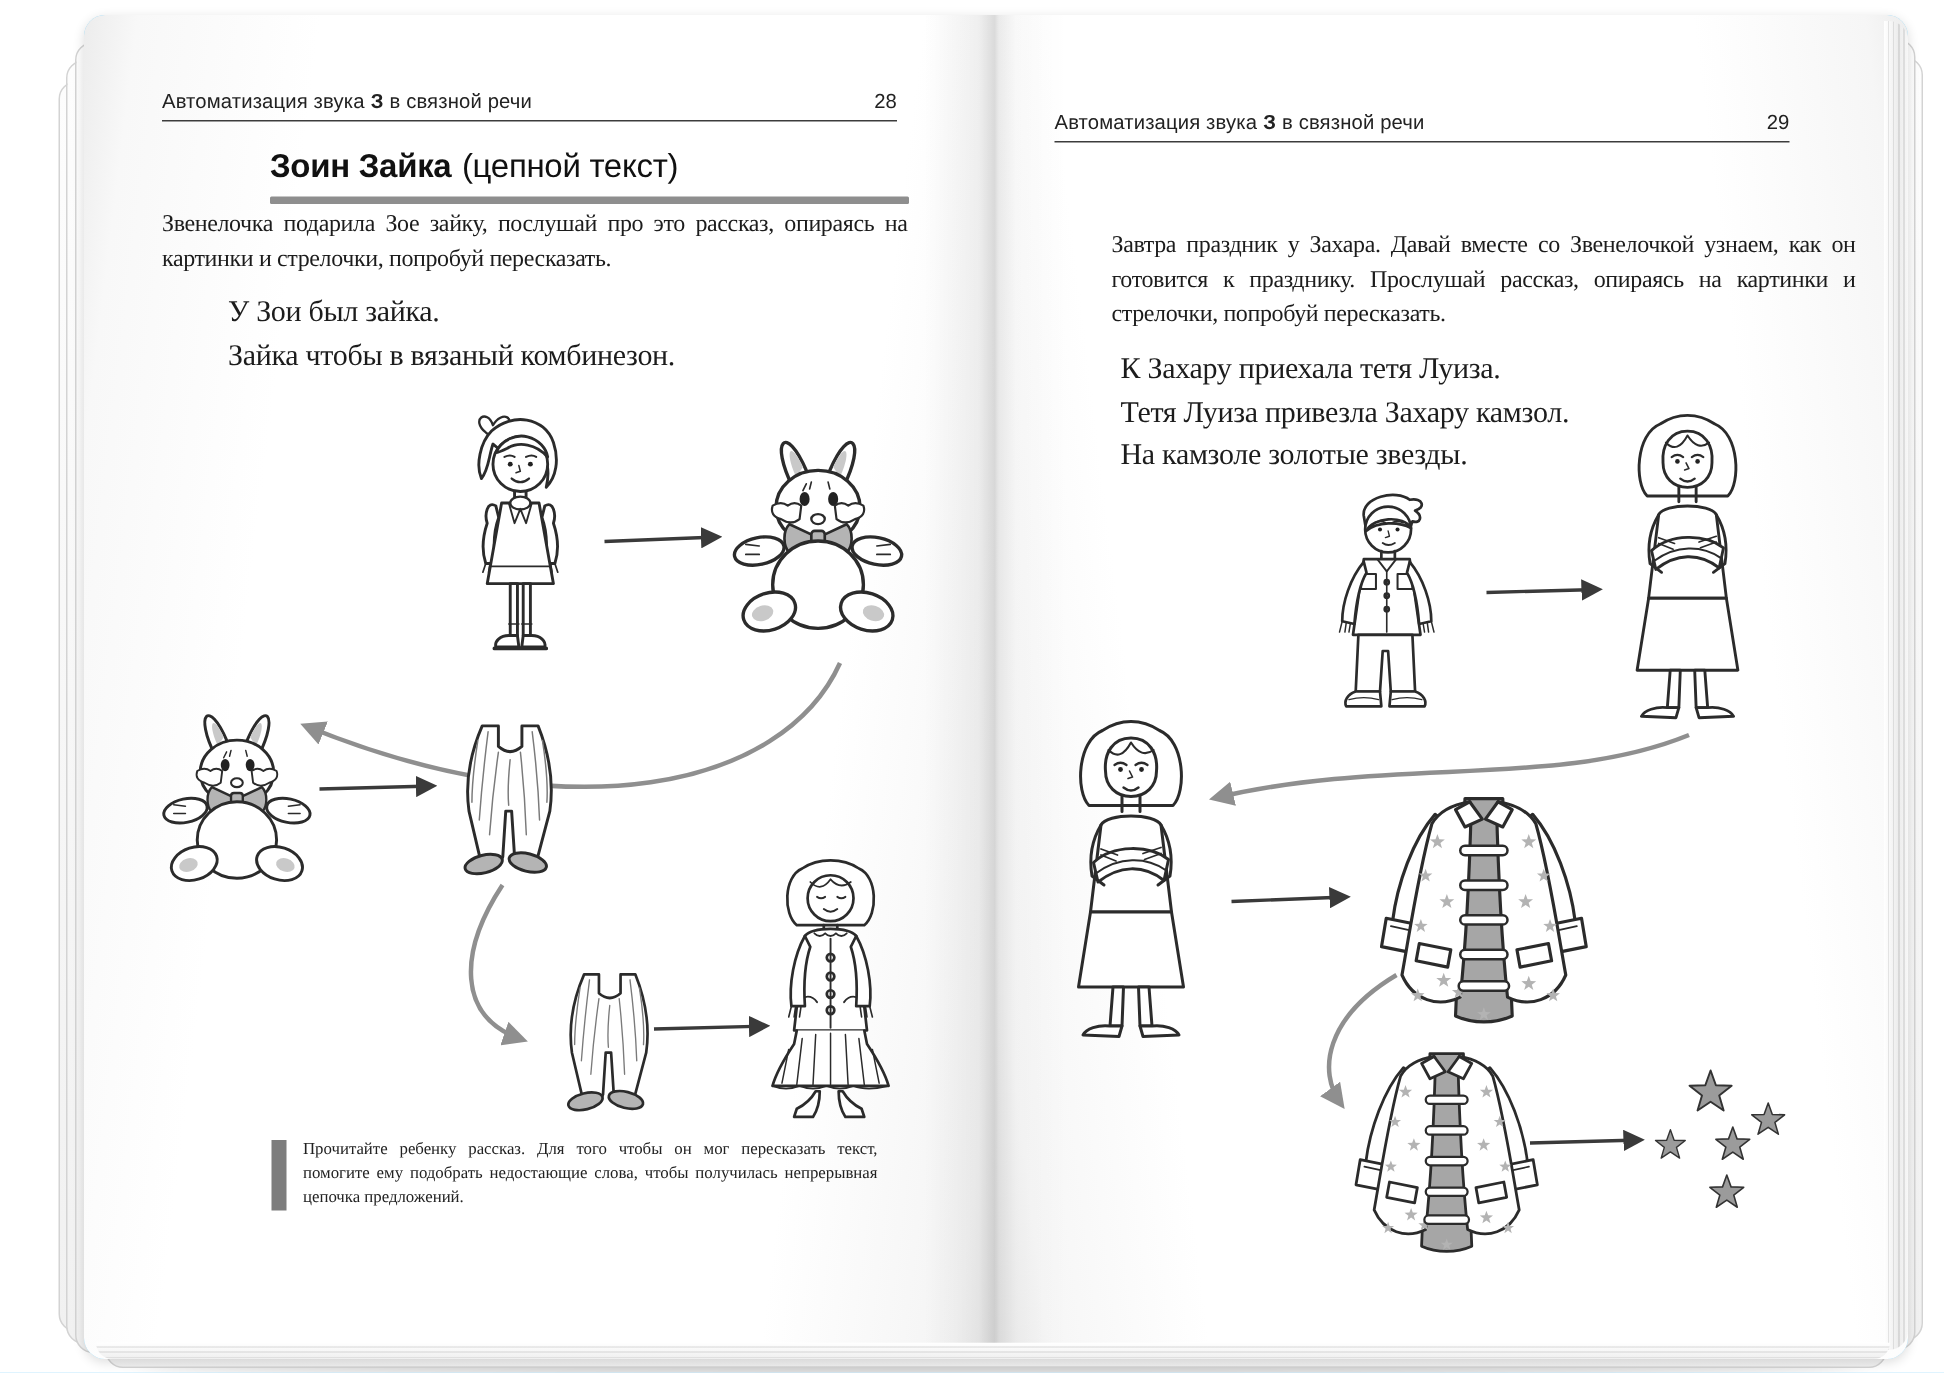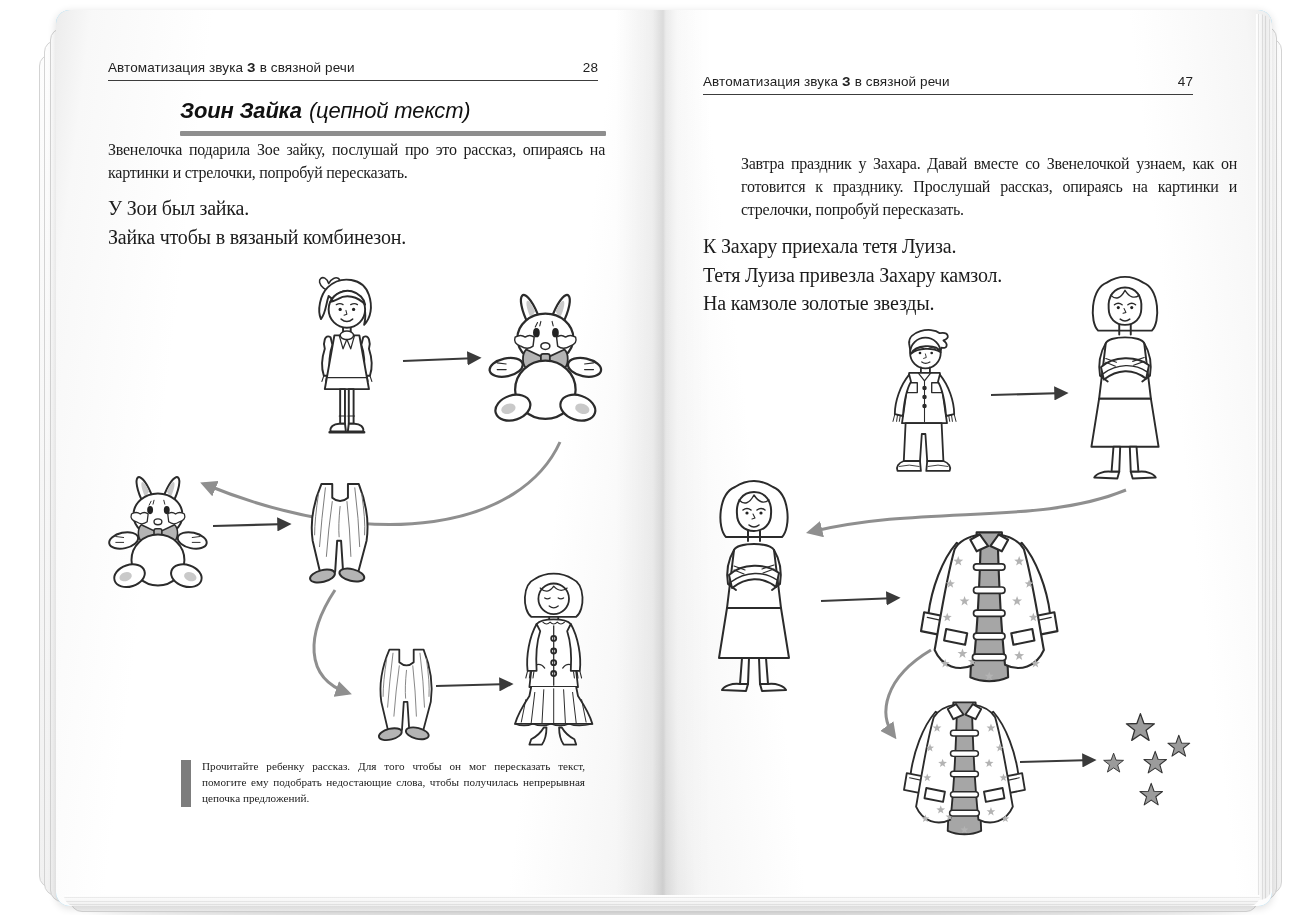--- a/index.html
+++ b/index.html
@@ -41,29 +41,29 @@
   .head-row { display:flex; justify-content:space-between; align-items:flex-end;
               border-bottom:1.6px solid var(--head-rule,#3c3c3c); padding-bottom:5px;
               font-size:13.5px; color:#222; letter-spacing:.1px; }
   .rh-sound { font-weight:700; margin:0 4px; }
   .title-line { font-size:22px; letter-spacing:-.2px; color:#111; white-space:nowrap; }
   .t-bold { font-weight:700; }
   .t-reg  { font-weight:400; margin-left:7px; }
   .title-rule { height:5px; background:var(--title-rule,#8e8e8e); margin-top:7px; border-radius:1px; }
   .serif { font-family:"Liberation Serif",serif; color:var(--text,#1c1c1c); }
   .intro { font-size:16px; line-height:23px; text-align:justify; letter-spacing:-.25px; }
-  .story div { font-size:20px; line-height:28.5px; letter-spacing:-.2px; }
+  .story div { font-size:20px; line-height:28.5px; letter-spacing:-.2px;margin-left:44px; }
   .note { display:flex; gap:11px;font-family:Liberation Serif, serif; }
   .note-bar { flex:0 0 10px; width:10px; height:47px; margin-top:2px;
               background:var(--note-bar,#7d7d7d); }
   .note-text { width:392px; font-size:11.2px; line-height:16px; color:#222; text-align:justify; }
 
   
   .l-head  { left:52px;  top:50px;  width:490px; }
-  .l-title { left:124px; top:88px;  width:426px;font-style:italic; }
+  .l-title { left:124px; top:88px;  width:426px; }
   .l-intro { left:52px;  top:128px; width:497px; }
   .l-story { left:52px;  top:184px; width:497px; }
   .l-note  { left:125px; top:748px; width:404px; }
   .r-head  { left:647px; top:64px;  width:490px; }
   .r-title { left:727px; top:102px; width:417px; }
   .r-intro { left:685px; top:142px; width:496px; }
   .r-story { left:647px; top:222px; width:496px; }
 
   .illus { position:absolute; }
   .illus-left  { left:42px;  top:248px; width:520px; height:510px; }
@@ -330,21 +330,21 @@
 
       <div class="abs l-note note">
         <div class="note-bar"></div>
         <div class="note-text">Прочитайте ребенку рассказ. Для того чтобы он мог пересказать текст, помогите ему подобрать недостающие слова, чтобы получилась непрерывная цепочка предложений.</div>
       </div>
 
       <div class="abs r-head head-row">
         <div>
           <span>Автоматизация звука</span><span class="rh-sound">З</span><span>в связной речи</span>
         </div>
-        <div>47</div>
+        <div>29</div>
       </div>
 
 
       <div class="abs r-intro serif intro">Завтра праздник у Захара. Давай вместе со Звенелочкой узнаем, как он готовится к празднику. Прослушай рассказ, опираясь на картинки и стрелочки, попробуй пересказать.</div>
 
       <div class="abs r-story serif story">
         <div>К Захару приехала тетя Луиза.</div>
         <div>Тетя Луиза привезла Захару камзол.</div>
         <div>На камзоле золотые звезды.</div>
       </div>

